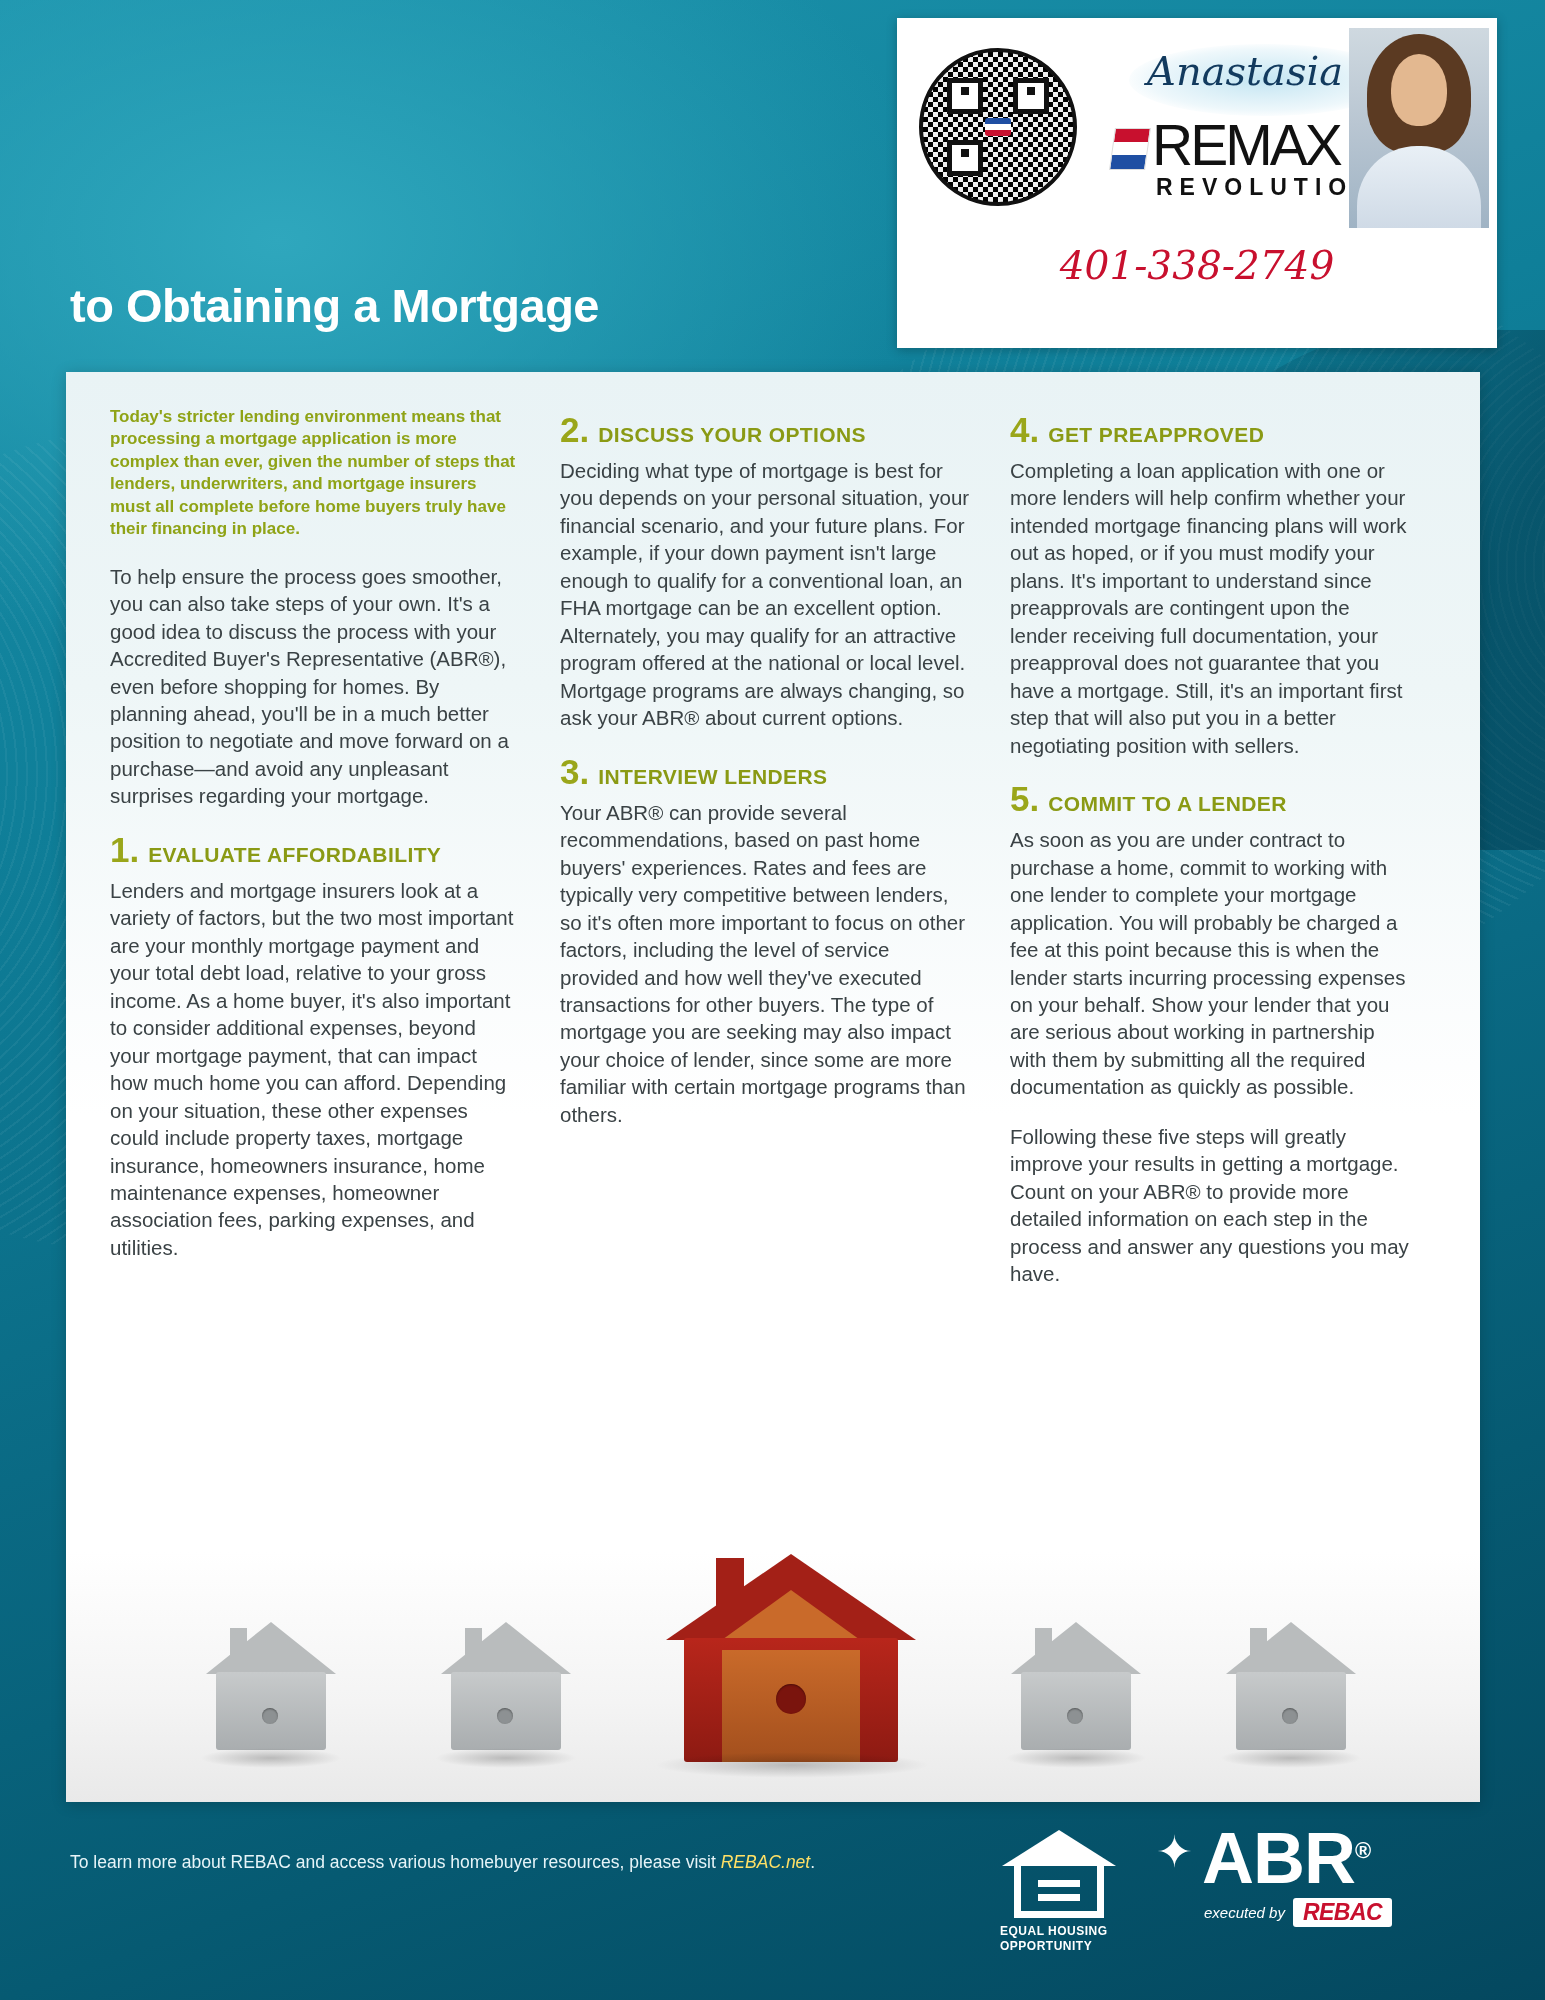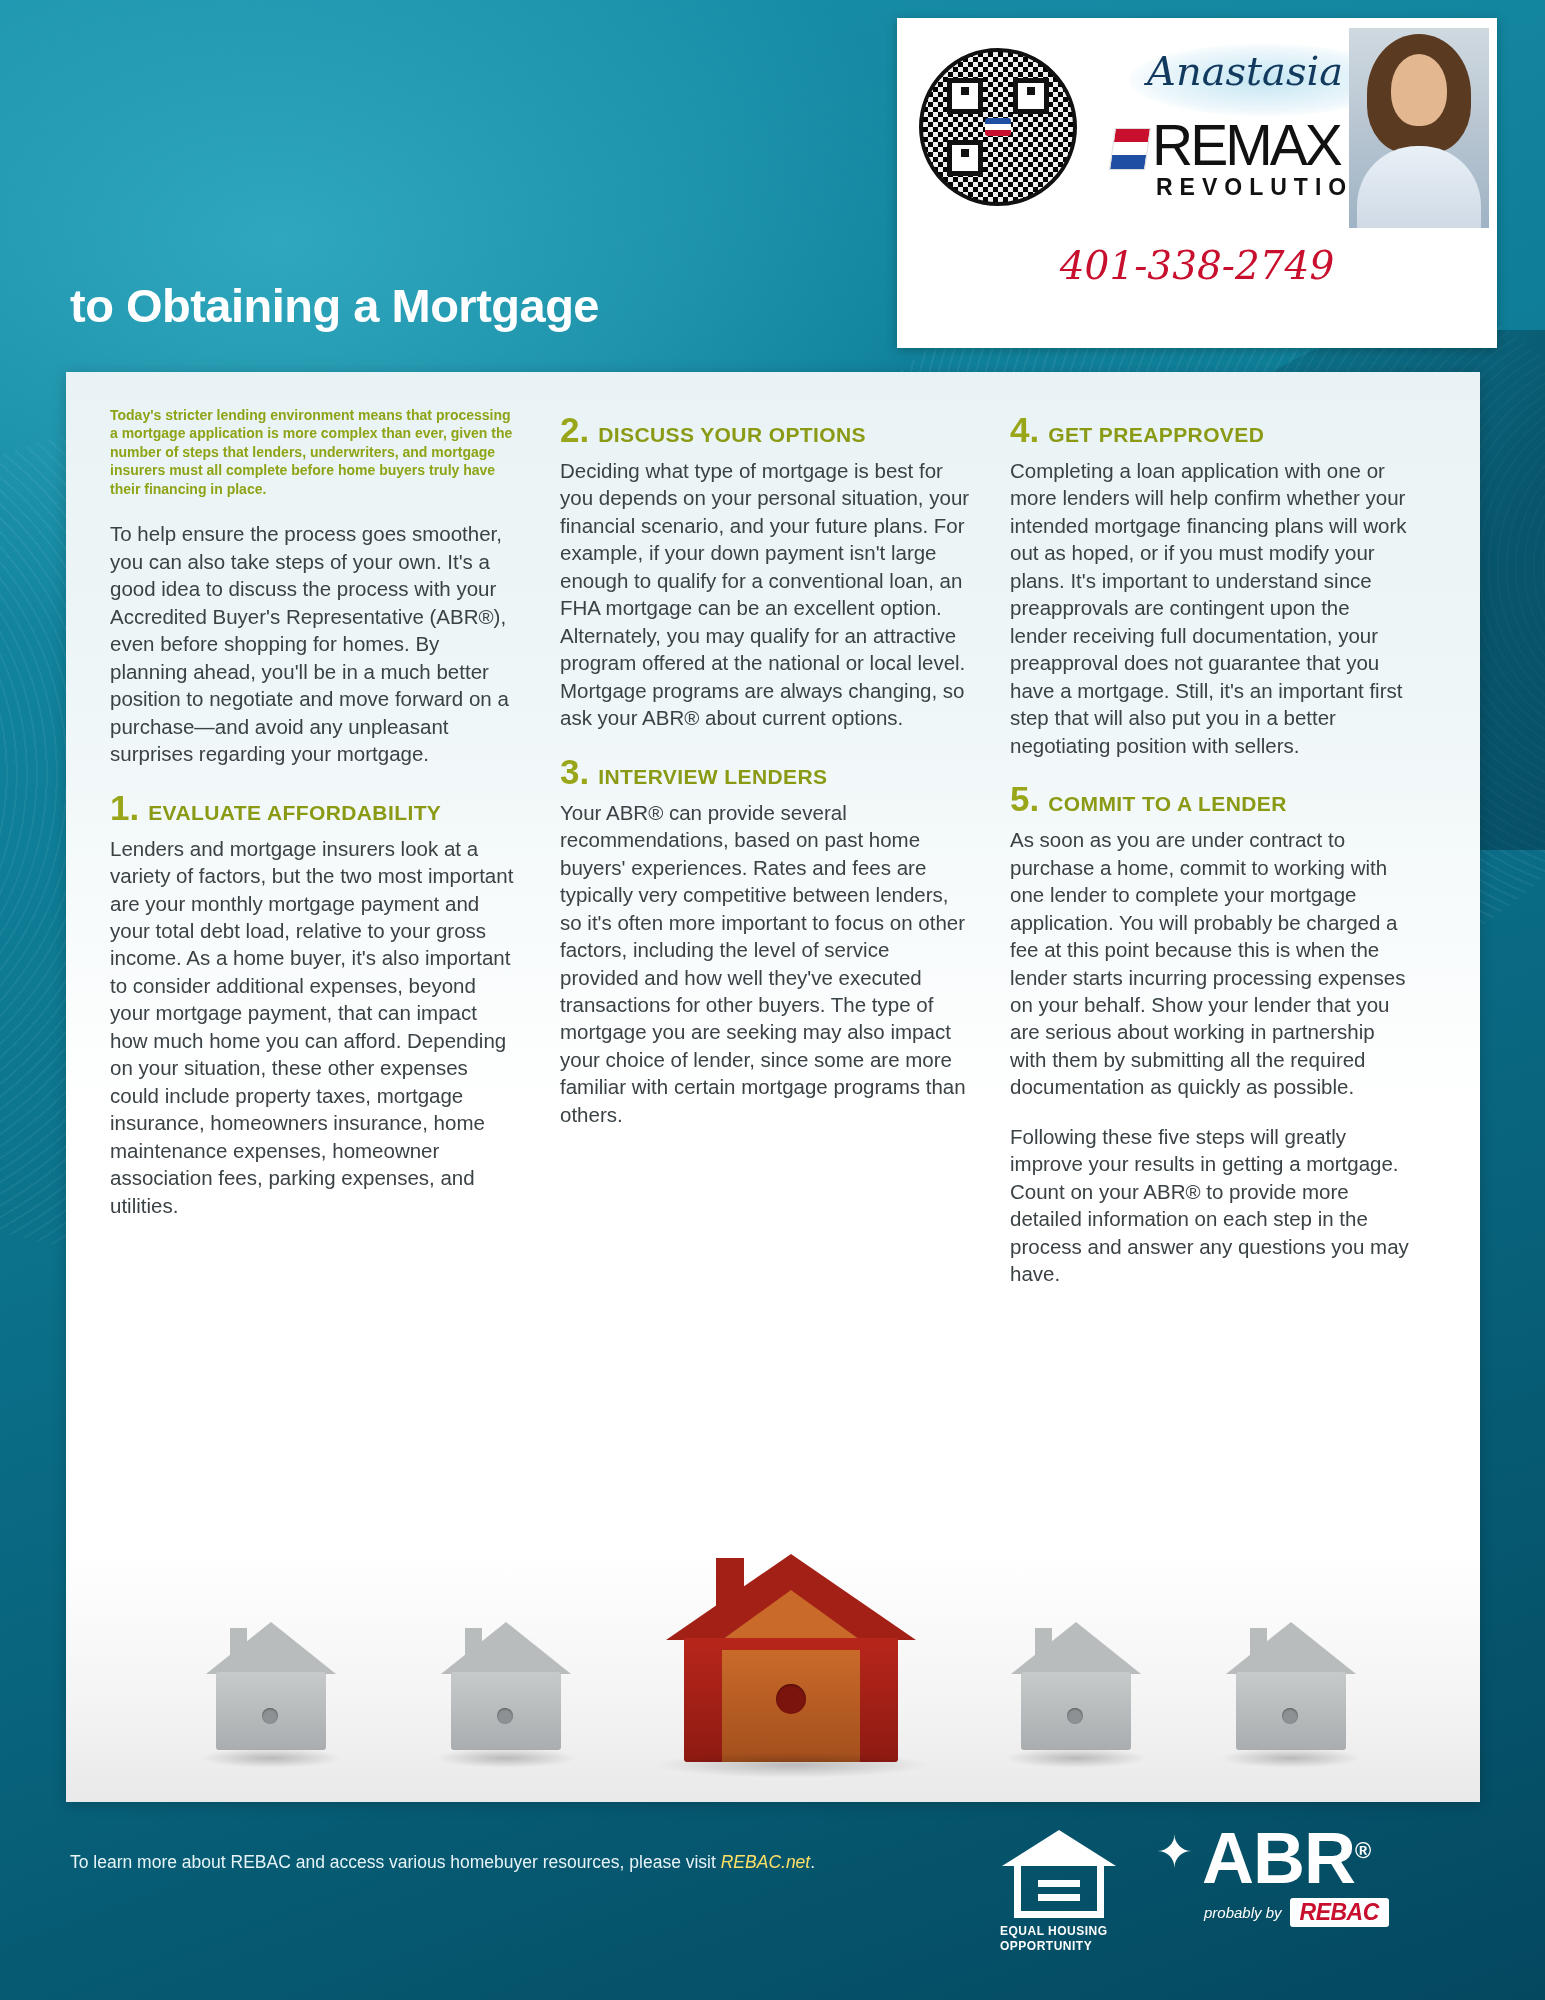--- a/index.html
+++ b/index.html
@@ -172,21 +172,21 @@
     position:absolute; left:44px; top:34px; width:1330px;
     display:flex; gap:40px;
   }
   .col { width:410px; }
   .col-2 { width:410px; }
   .col-3 { width:400px; }
 
   .lead {
     color:#8fa316;
     font-weight:bold;
-    font-size:14px;
+    font-size:17px;
     line-height:1.32;
     margin:0 0 22px 0;
   }
   .body-text {
     color:#3a4245;
     font-size:20.5px;
     line-height:1.34;
     margin:0 0 22px 0;
   }
   .step-head {
@@ -449,17 +449,17 @@
       <div>OPPORTUNITY</div>
     </div>
   </div>
 
   <div class="abr">
     <div class="star">✦</div>
     <div class="mark" style="margin-left:42px;">
       <span>ABR</span><span class="reg">®</span>
     </div>
     <div class="emp" style="margin-left:44px;">
-      <span>probably by</span>
+      <span>executed by</span>
       <span class="rebac-box">REBAC</span>
     </div>
   </div>
 </div>
 
 </body></html>

